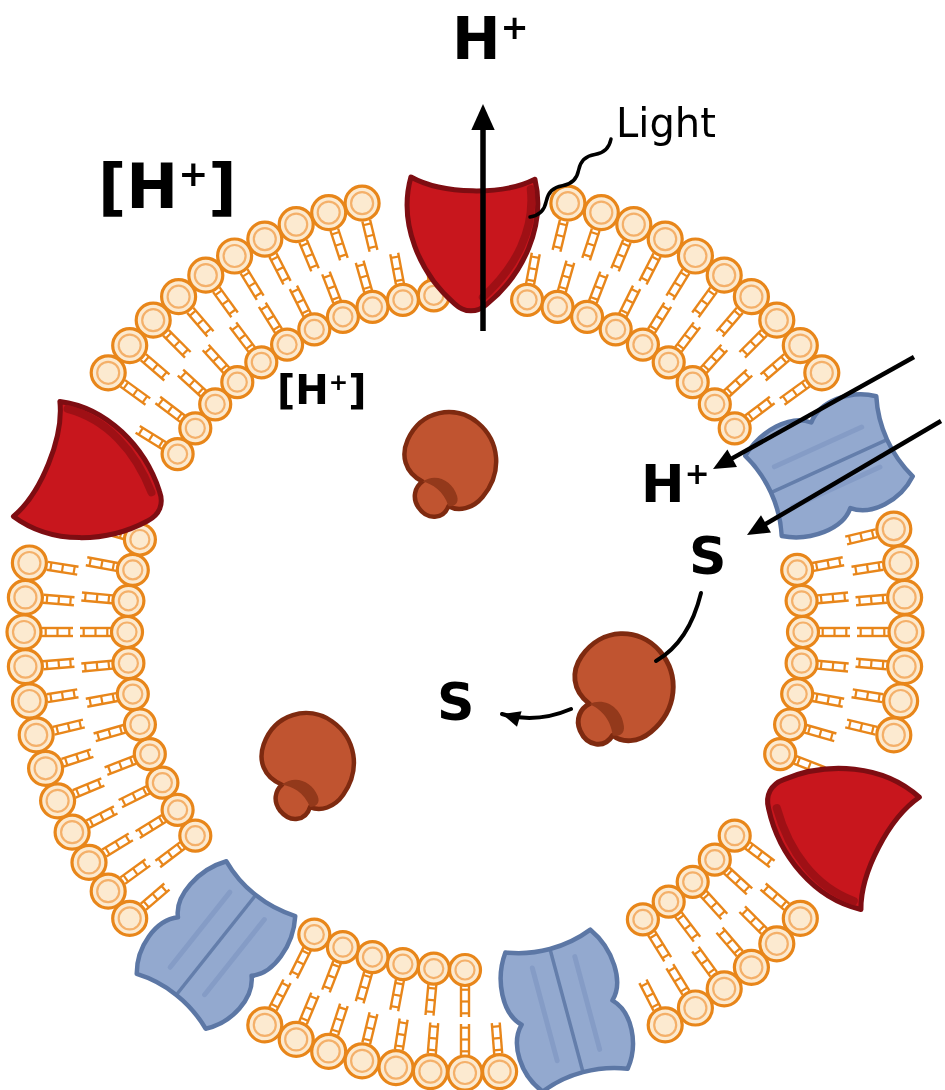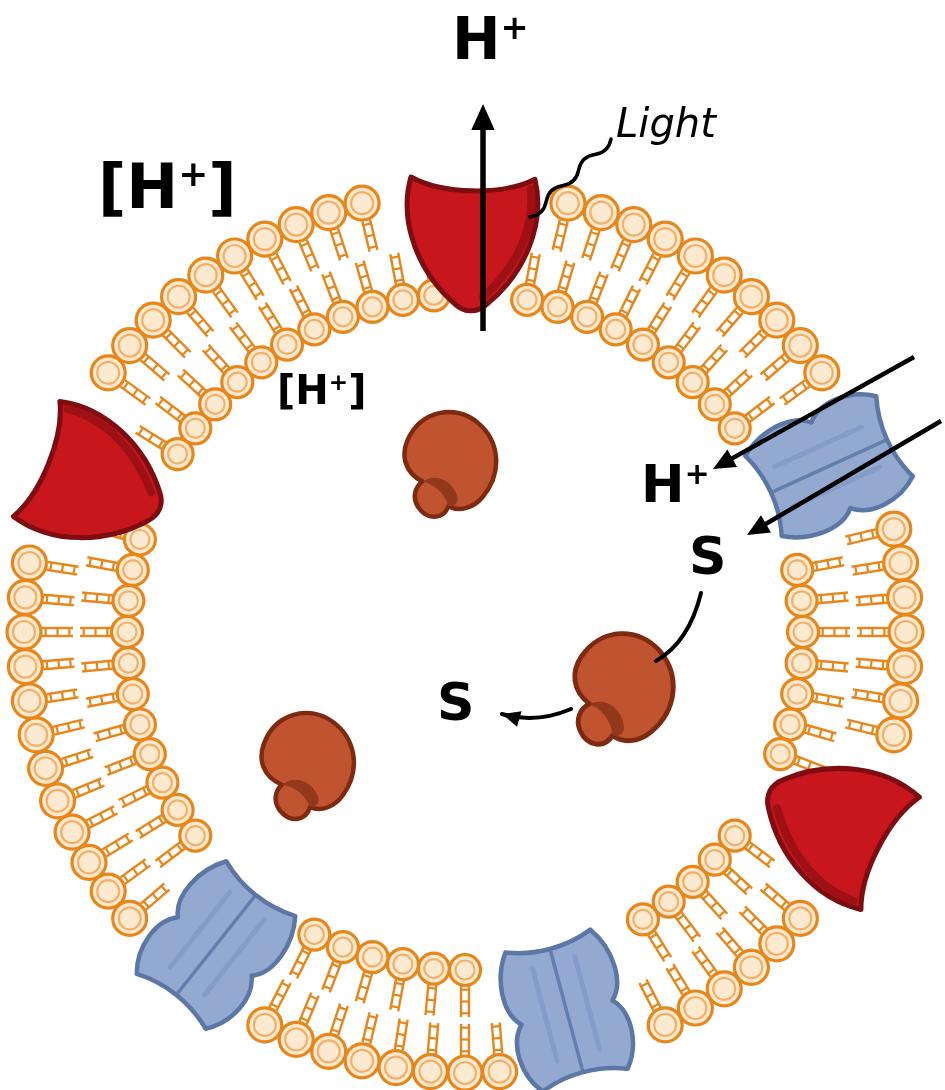--- a/index.html
+++ b/index.html
@@ -790,21 +790,21 @@
         <path d="M 701 593 Q 689 642 656 661" fill="none" stroke="#000000" stroke-width="4" stroke-linecap="round"></path>
         <path d="M 571 709 Q 536 724 502 714" fill="none" stroke="#000000" stroke-width="4" stroke-linecap="round"></path>
         <polygon points="502,714 521.6,711.3 517.0,726.8" fill="#000000"></polygon>
       </g>
   </svg>
 
   <div class="lbl bold" style="left:452px;top:10px;font-size:58px;">
     <span>H</span><sup>+</sup>
   </div>
 
-  <div class="lbl" style="left:616px;top:103px;font-size:40px;font-style:italic;">Light</div>
+  <div class="lbl" style="left:616px;top:103px;font-size:40px;">Light</div>
 
   <div class="lbl bold" style="left:98px;top:156px;font-size:62px;">
     <span>[</span><span>H</span><sup>+</sup><span>]</span>
   </div>
 
   <div class="lbl bold" style="left:277px;top:370px;font-size:40px;">
     <span>[</span><span>H</span><sup>+</sup><span>]</span>
   </div>
 
   <div class="lbl bold" style="left:641px;top:458px;font-size:52px;">

